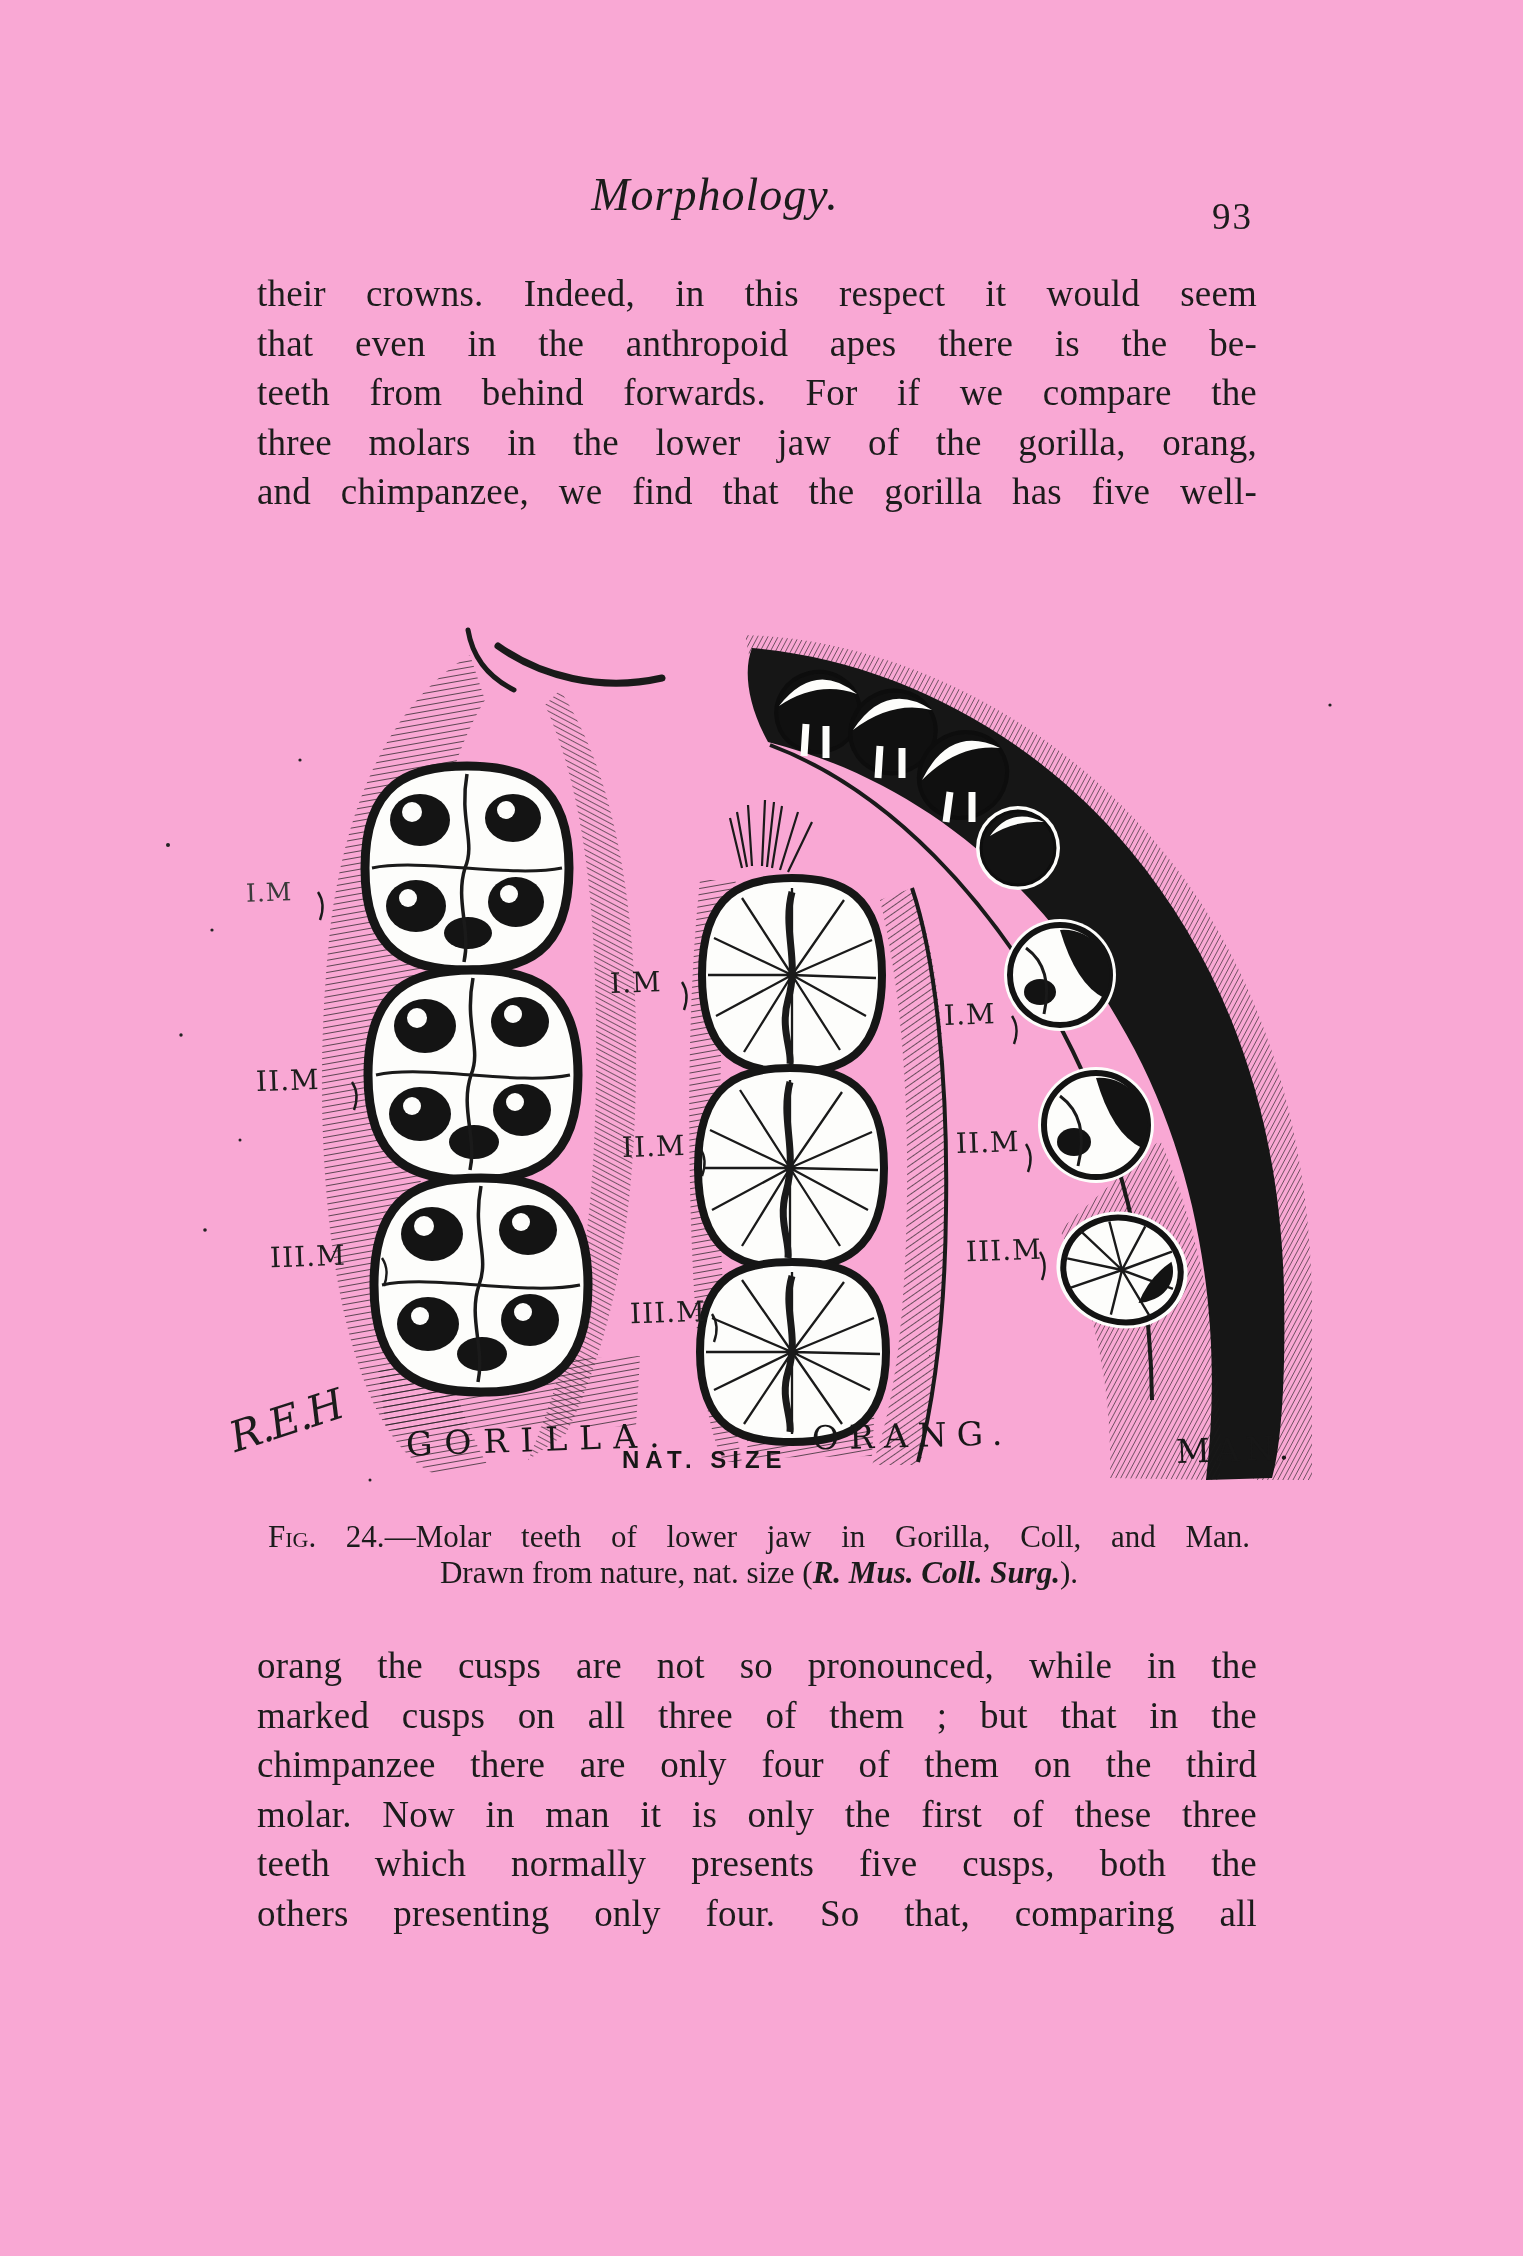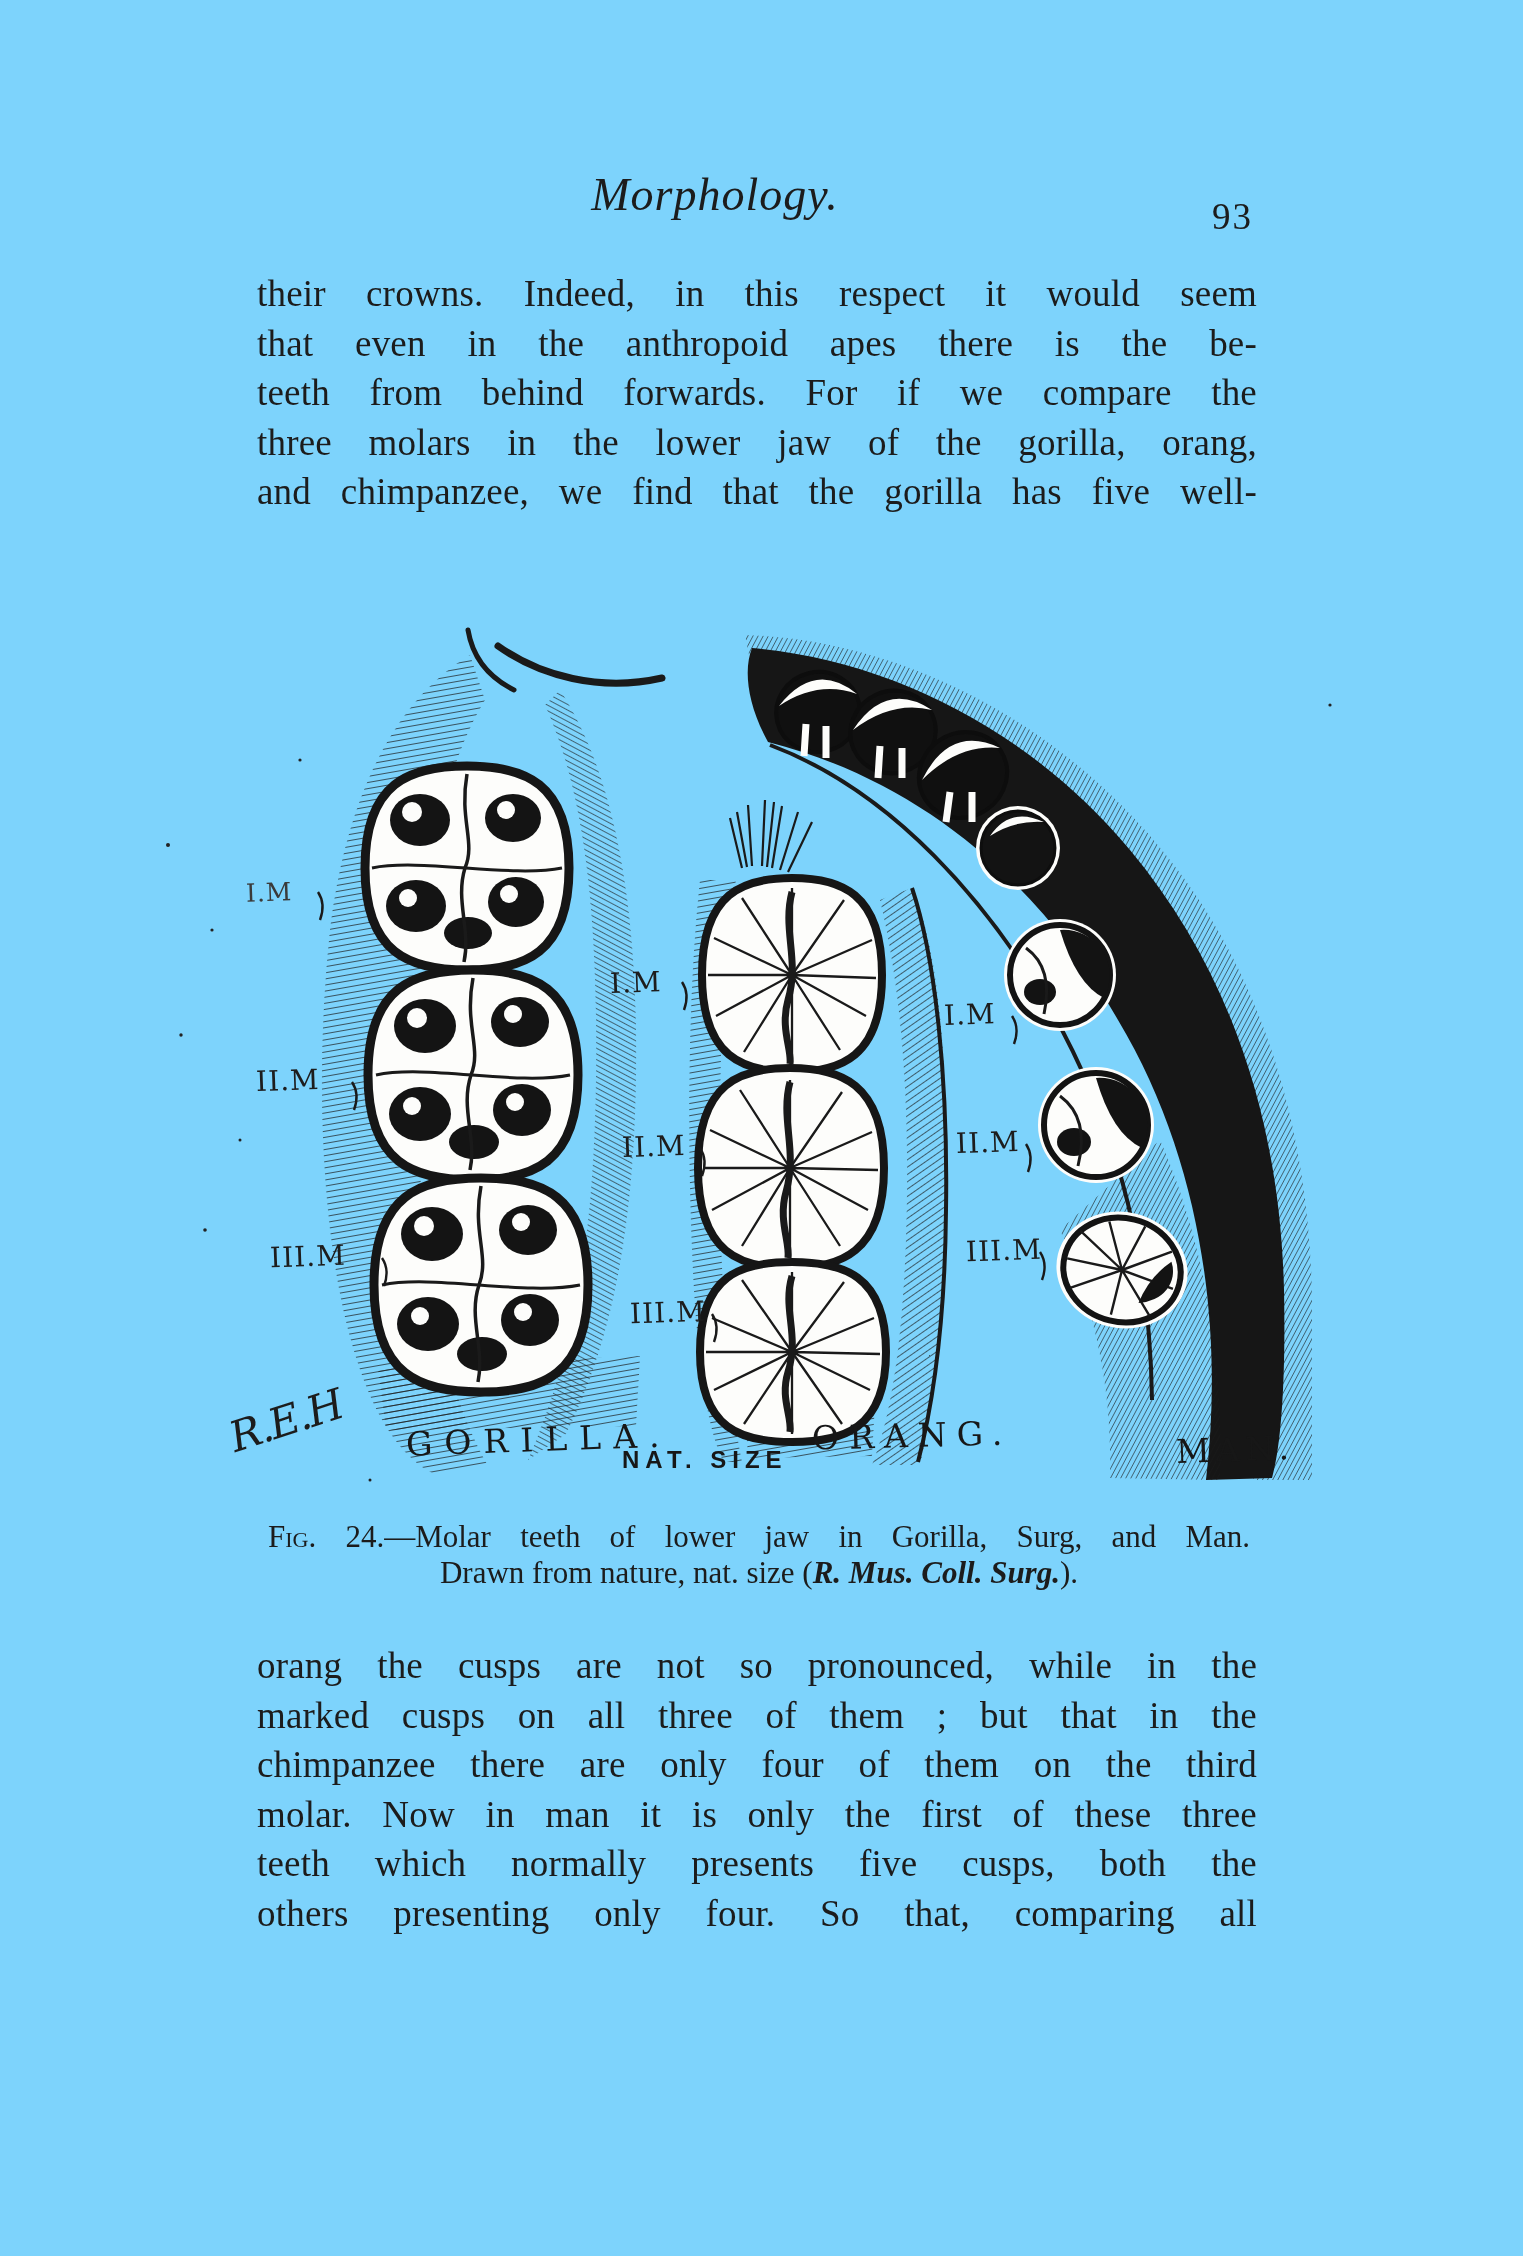--- a/index.html
+++ b/index.html
@@ -1,18 +1,18 @@
 <!DOCTYPE html>
 <html><head>
 <meta charset="utf-8">
 <style>
   html,body{margin:0;padding:0;background:#6b6b6b;}
   .page{
     position:relative;width:1523px;height:2256px;margin:0 auto;
-    background:#7dd3fc;color:#1c1c1c;overflow:hidden;
+    background:#f9a8d4;color:#1c1c1c;overflow:hidden;
     font-family:"Liberation Serif", serif;
   }
   .running-head{
     position:absolute;top:168px;left:415px;width:600px;text-align:center;
     font-style:italic;font-size:46px;letter-spacing:1px;
   }
   .pageno{
     position:absolute;top:188px;left:1150px;width:103px;text-align:right;
     font-size:37px;letter-spacing:2px;margin-top:7px;
   }
@@ -275,21 +275,21 @@
   <div class="tl" style="left:944px;top:998px;">I.M</div>
   <div class="tl" style="left:956px;top:1126px;">II.M</div>
   <div class="tl" style="left:966px;top:1234px;">III.M</div>
 
   <div class="monogram">R.E.H</div>
   <div class="bl bl-gorilla">GORILLA.</div>
   <div class="bl bl-natsize">NAT. SIZE</div>
   <div class="bl bl-orang">ORANG.</div>
   <div class="bl bl-man">MAN.</div>
 
-  <div class="cap1"><span class="sc">Fig. 24.</span><span>—Molar teeth of lower jaw in Gorilla, Surg, and Man.</span></div>
+  <div class="cap1"><span class="sc">Fig. 24.</span><span>—Molar teeth of lower jaw in Gorilla, Coll, and Man.</span></div>
   <div class="cap2"><span>Drawn from nature, nat. size (</span><span class="it">R. Mus. Coll. Surg.</span><span>).</span></div>
 
   <div class="para" id="para2">
     <div class="ln">orang the cusps are not so pronounced, while in the</div>
     <div class="ln">marked cusps on all three of them ; but that in the</div>
     <div class="ln">chimpanzee there are only four of them on the third</div>
     <div class="ln">molar. Now in man it is only the first of these three</div>
     <div class="ln">teeth which normally presents five cusps, both the</div>
     <div class="ln">others presenting only four. So that, comparing all</div>
   </div>

